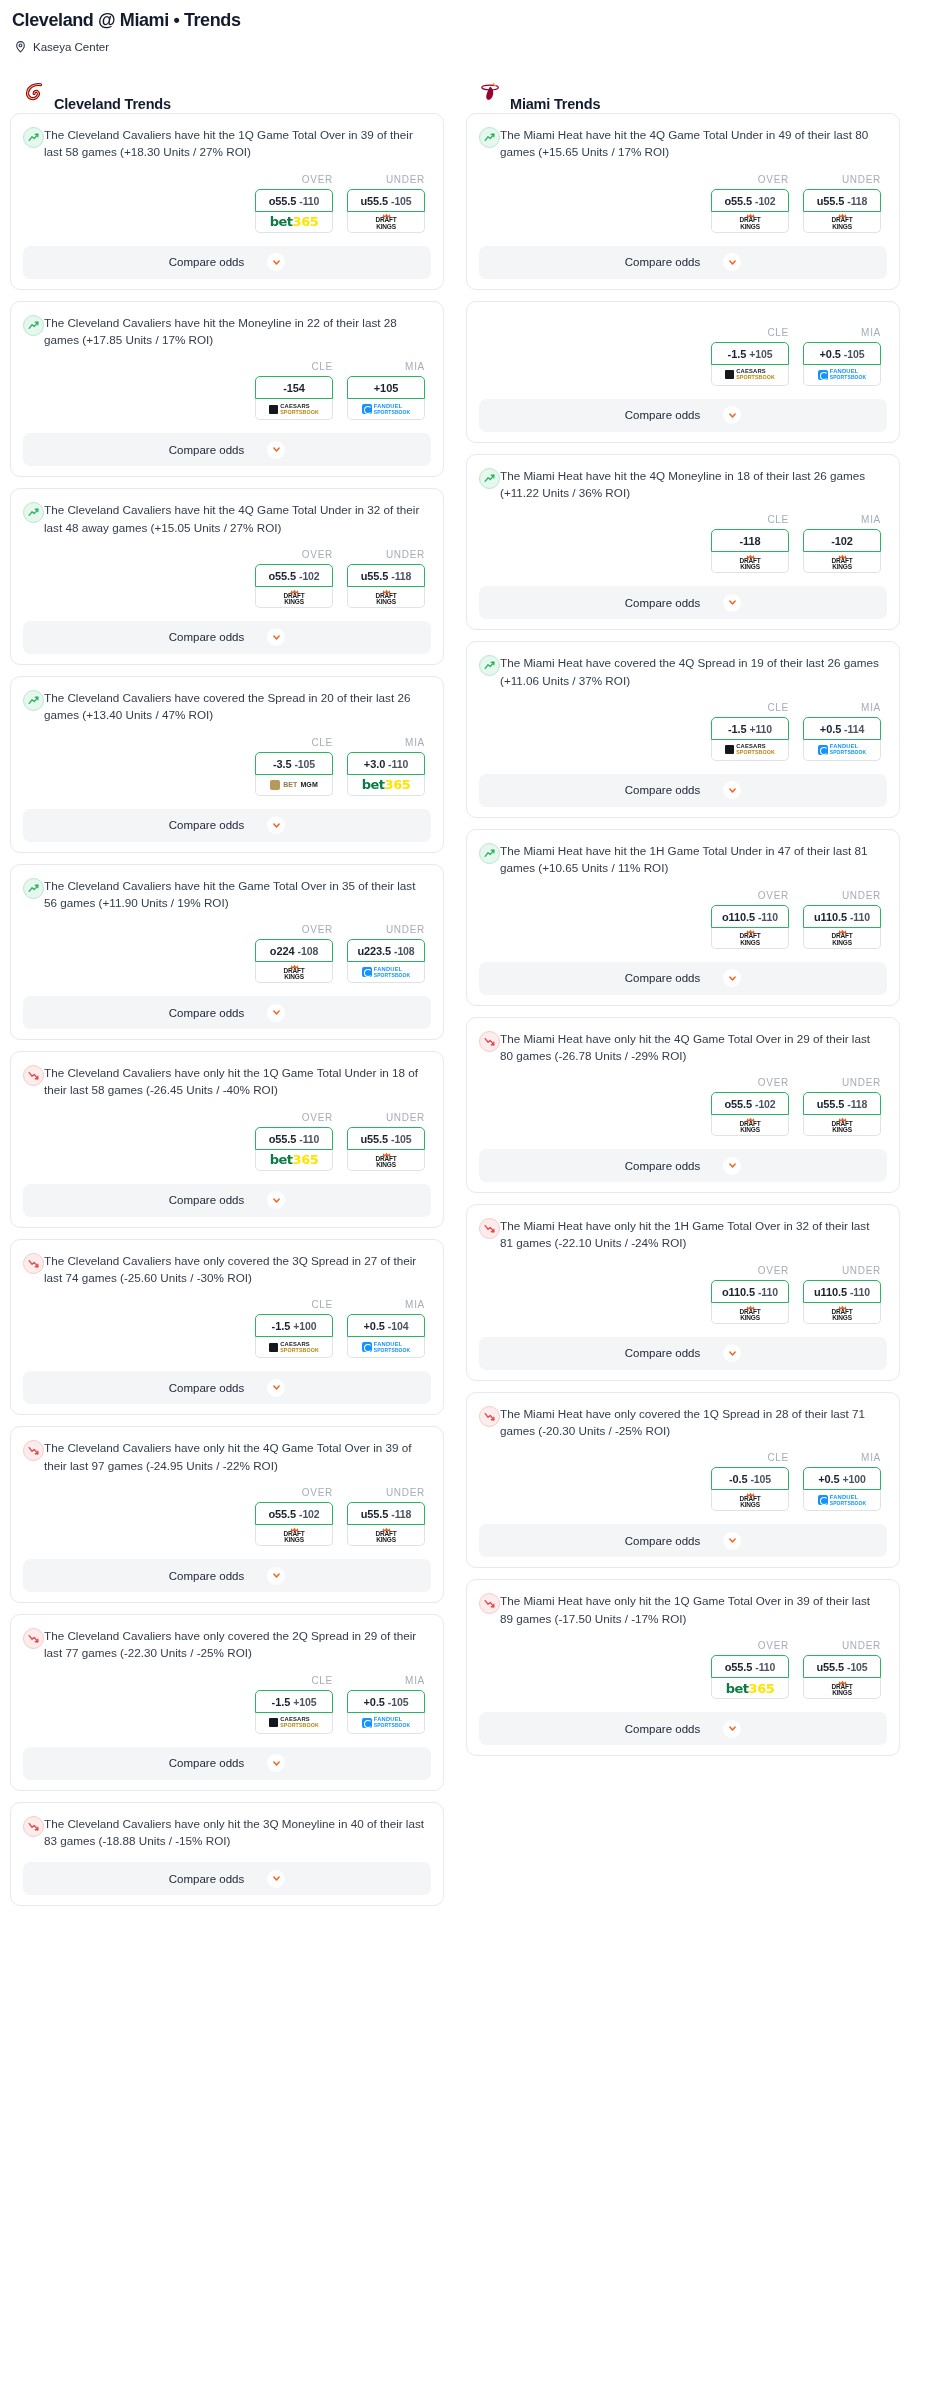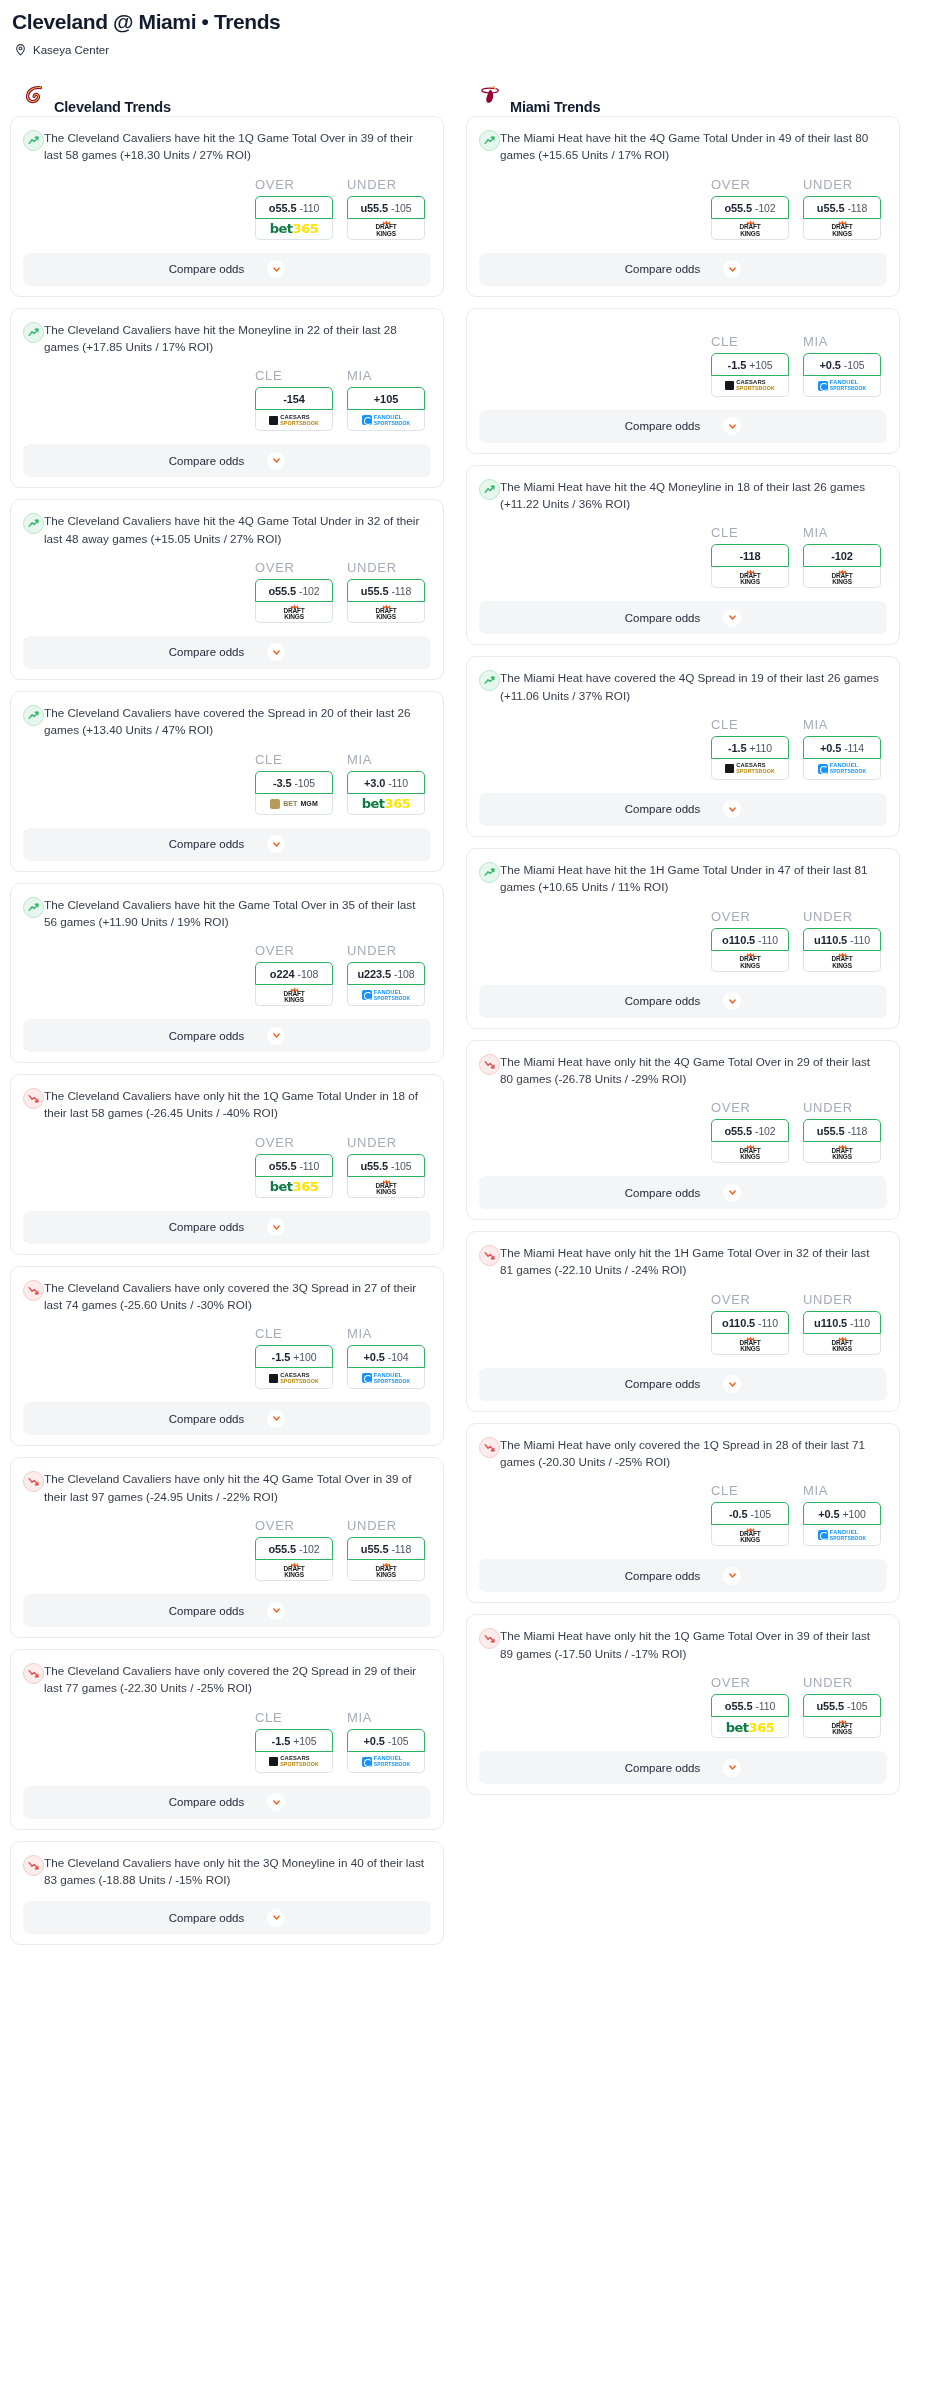--- a/index.html
+++ b/index.html
@@ -7,21 +7,21 @@
     width: 939px;
     background: #ffffff;
     font-family: "Liberation Sans", sans-serif;
     color: #1f2937;
     -webkit-font-smoothing: antialiased;
   }
   .page { width: 939px; padding: 8px 10px 0 10px; }
 
   
   .page-title {
-    font-size: 21px;
+    font-size: 18px;
     font-weight: bold;
     letter-spacing: -0.4px;
     color: #131c2e;
     margin: 2px 0 9px 2px;
   }
   .venue-row { display: flex; align-items: center; gap: 6px; margin: 0 0 0 4px; }
   .venue-icon { width: 13px; height: 13px; flex: none; display:block; }
   .venue-text { font-size: 11.5px; color: #2b3445; }
 
   
@@ -44,36 +44,36 @@
   .trend-badge { width: 21px; height: 21px; border-radius: 50%; flex: none; margin-top: 1px; display:flex; align-items:center; justify-content:center; }
   .trend-badge.up { background: #e6f7ee; border: 1px solid #b9e6cd; }
   .trend-badge.down { background: #fdecec; border: 1px solid #f6c9c9; }
   .trend-badge svg { width: 13px; height: 13px; display:block; }
   .trend-text { font-size: 11.7px; line-height: 1.48; color: #333b4a; padding-right: 2px; }
 
   
   .odds-area { display: flex; justify-content: flex-end; gap: 14px; margin-top: 13px; padding-right: 6px; }
   .odds-col { width: 78px; }
   .odds-label {
-    text-align: left; font-size: 13px; letter-spacing: 0.7px;
+    text-align: right; font-size: 10px; letter-spacing: 0.7px;
     color: #a5acb8; margin-bottom: 4px; text-transform: uppercase;
   }
   .odds-pill { width: 78px; }
   .odds-value {
     border: 1px solid #2ab361;
     border-radius: 5px 5px 0 0;
     background: #fff;
     text-align: center;
     font-size: 11px;
     font-weight: bold;
     color: #1b2330;
     padding: 5px 2px 4px 2px;
     letter-spacing: -0.1px;
   }
-  .odds-value .juice { font-weight: normal; color: #4b5360; font-size: 10.5px; }
+  .odds-value .juice { font-weight: bold; color: #4b5360; font-size: 10.5px; }
   .odds-book {
     border: 1px solid #dfe2e8;
     border-top: none;
     border-radius: 0 0 5px 5px;
     background: #fff;
     height: 21px;
     display: flex; align-items: center; justify-content: center;
     overflow: hidden;
   }
 

